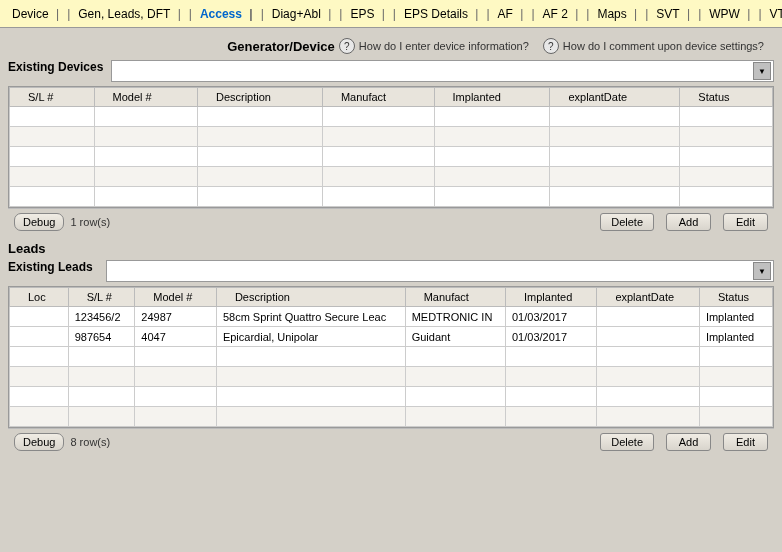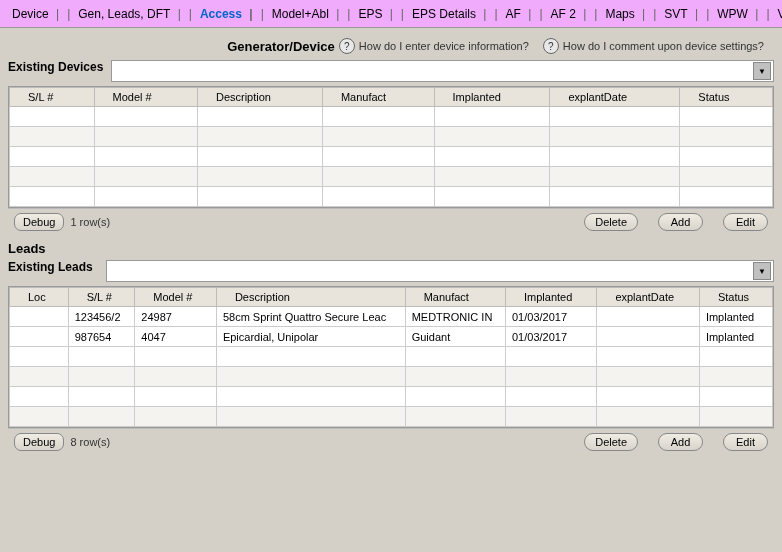--- a/index.html
+++ b/index.html
@@ -8,21 +8,21 @@
       font-size: 12px;
       background: #d4d0c8;
       width: 782px;
       height: 552px;
       overflow: hidden;
     }
 
     
     .top-nav {
       display: flex;
-      background: #f0abfc;
+      background: #fef9c3;
       border-bottom: 1px solid #999;
       padding: 0 4px;
       height: 28px;
       align-items: center;
     }
     .nav-tab {
       padding: 4px 8px;
       cursor: pointer;
       font-size: 12px;
       color: #000;
@@ -164,26 +164,26 @@
       border-top: 1px solid #bbb;
     }
     .row-count {
       font-size: 11px;
       color: #333;
       margin-left: 6px;
     }
     .spacer { flex: 1; }
     .action-btn {
       padding: 2px 10px;
-      margin-left: 20px;
+      margin-left: 12px;
       border: 1px solid #888;
       background: linear-gradient(to bottom, #f0ece4, #d8d4cc);
       font-size: 11px;
       cursor: pointer;
-      border-radius: 9px;
+      border-radius: 3px;
       min-width: 45px;
     }
     .debug-btn {
       padding: 2px 8px;
       border: 1px solid #888;
       background: linear-gradient(to bottom, #f0ece4, #d8d4cc);
       font-size: 11px;
       cursor: pointer;
       border-radius: 7px;
     }
@@ -205,21 +205,21 @@
 </head>
 <body>
 
 <div class="top-nav">
   <span class="nav-tab">Device</span>
   <span style="color:#666">|</span>
   <span class="nav-tab">Gen, Leads, DFT</span>
   <span style="color:#666">|</span>
   <span class="nav-tab active">Access</span>
   <span style="color:#666">|</span>
-  <span class="nav-tab">Model+Abl</span>
+  <span class="nav-tab">Diag+Abl</span>
   <span style="color:#666">|</span>
   <span class="nav-tab">EPS</span>
   <span style="color:#666">|</span>
   <span class="nav-tab">EPS Details</span>
   <span style="color:#666">|</span>
   <span class="nav-tab">AF</span>
   <span style="color:#666">|</span>
   <span class="nav-tab">AF 2</span>
   <span style="color:#666">|</span>
   <span class="nav-tab">Maps</span>

